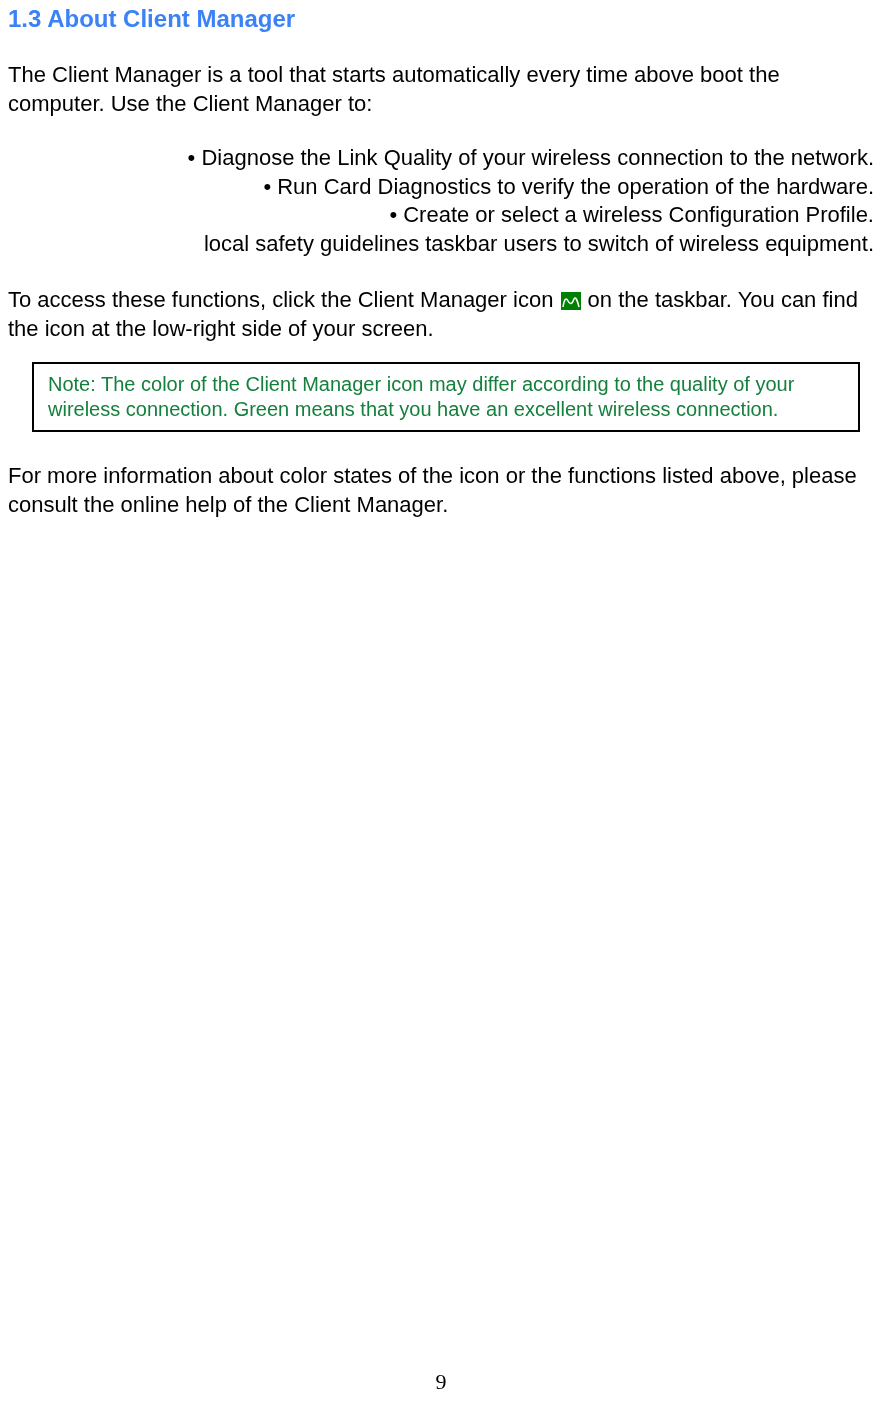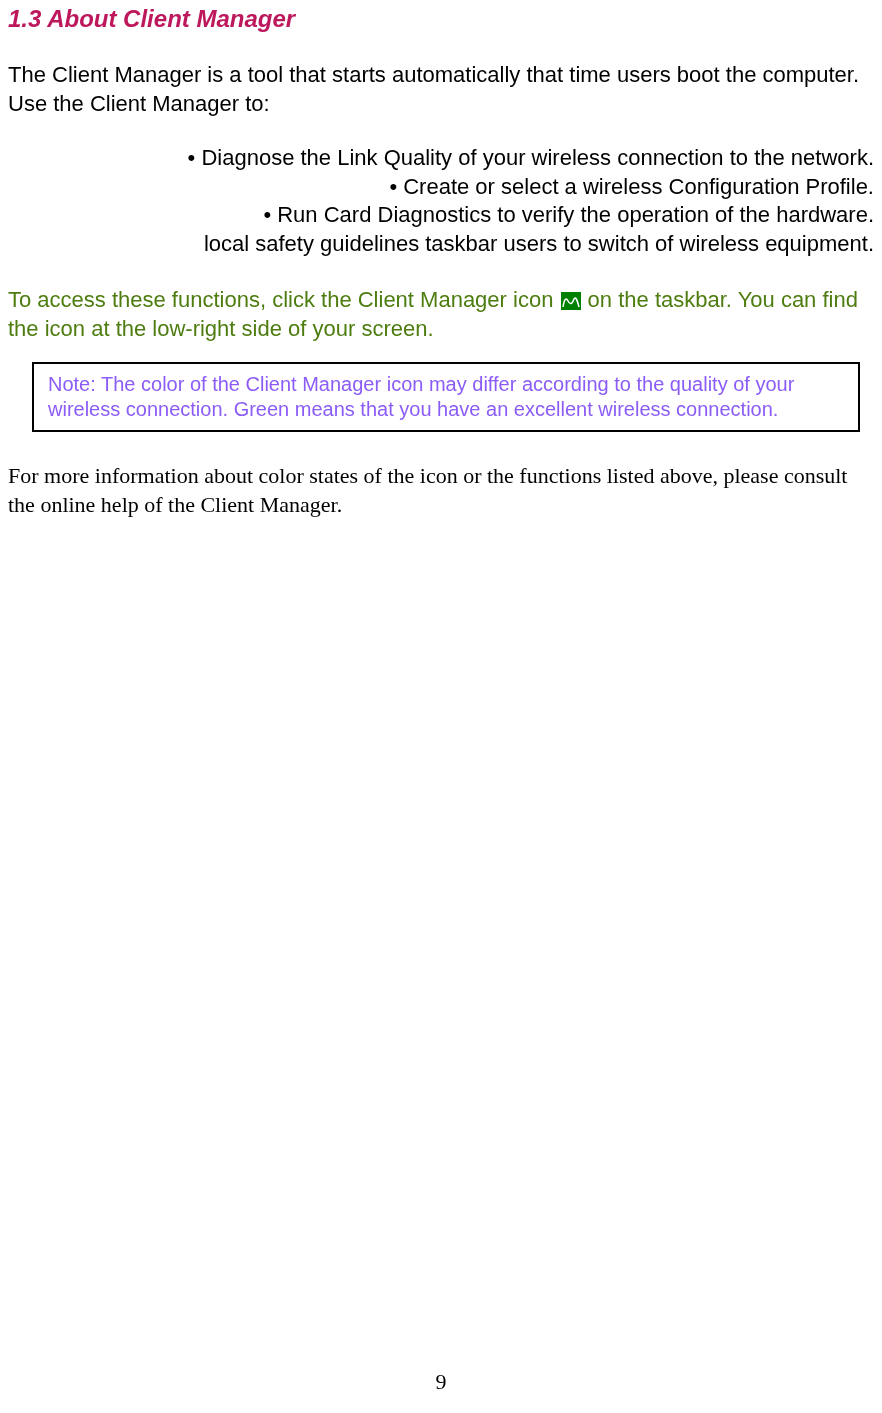--- a/index.html
+++ b/index.html
@@ -14,42 +14,41 @@
       height: 1413px;
       position: relative;
       padding: 0;
     }
     .content {
       padding: 5px 8px 0 8px;
     }
     .section-heading {
       font-size: 24px;
       font-weight: bold;
-      color: #be185d;
+      color: #3b82f6;
       margin-bottom: 28px;
-      font-style: italic;
     }
     .intro-paragraph {
       font-size: 22px;
       color: #000;
       line-height: 1.3;
       margin-bottom: 26px;
     }
     .bullet-list {
       margin-bottom: 26px;
       text-align: right;
     }
     .bullet-item {
       font-size: 22px;
       color: #000;
       line-height: 1.3;
     }
     .access-paragraph {
       font-size: 22px;
-      color: #4d7c0f;
+      color: #000000;
       line-height: 1.35;
       margin-bottom: 18px;
     }
     .inline-icon {
       display: inline-block;
       width: 20px;
       height: 18px;
       background: #008000;
       vertical-align: middle;
       position: relative;
@@ -64,52 +63,51 @@
     }
     .note-box {
       border: 2px solid #000;
       padding: 8px 14px;
       margin-left: 24px;
       margin-right: 14px;
       margin-bottom: 30px;
     }
     .note-text {
       font-size: 20px;
-      color: #8b5cf6;
+      color: #15803d;
       line-height: 1.25;
     }
     .closing-paragraph {
       font-size: 22px;
       color: #000;
       line-height: 1.3;
-      font-family: Liberation Serif, serif;
     }
     .page-number {
       position: absolute;
       bottom: 18px;
       left: 0;
       width: 100%;
       text-align: center;
       font-family: "Times New Roman", Times, serif;
       font-size: 22px;
       color: #000;
     }
   </style>
 </head>
 <body>
 
 <div class="content">
   <h2 class="section-heading">1.3  About Client Manager</h2>
 
-  <p class="intro-paragraph">The Client Manager is a tool that starts automatically that time users boot the computer. Use the Client Manager to:</p>
+  <p class="intro-paragraph">The Client Manager is a tool that starts automatically every time above boot the computer. Use the Client Manager to:</p>
 
   <div class="bullet-list">
     <div class="bullet-item">• Diagnose the Link Quality of your wireless connection to the network.</div>
+    <div class="bullet-item">• Run Card Diagnostics to verify the operation of the hardware.</div>
     <div class="bullet-item">• Create or select a wireless Configuration Profile.</div>
-    <div class="bullet-item">• Run Card Diagnostics to verify the operation of the hardware.</div>
     <div class="bullet-item">local safety guidelines taskbar users to switch of wireless equipment.</div>
   </div>
 
   <p class="access-paragraph">
     <span>To access these functions, click the Client Manager icon </span><span class="inline-icon"><svg viewBox="0 0 18 16">
           <path d="M1 14 Q3 2 6 8 Q9 14 12 6 Q14 2 17 14" stroke="#ffffff" stroke-width="1.5" fill="none"></path>
         </svg></span><span> on the taskbar. You can find the icon at the low-right side of your screen.</span>
   </p>
 
   <div class="note-box">

